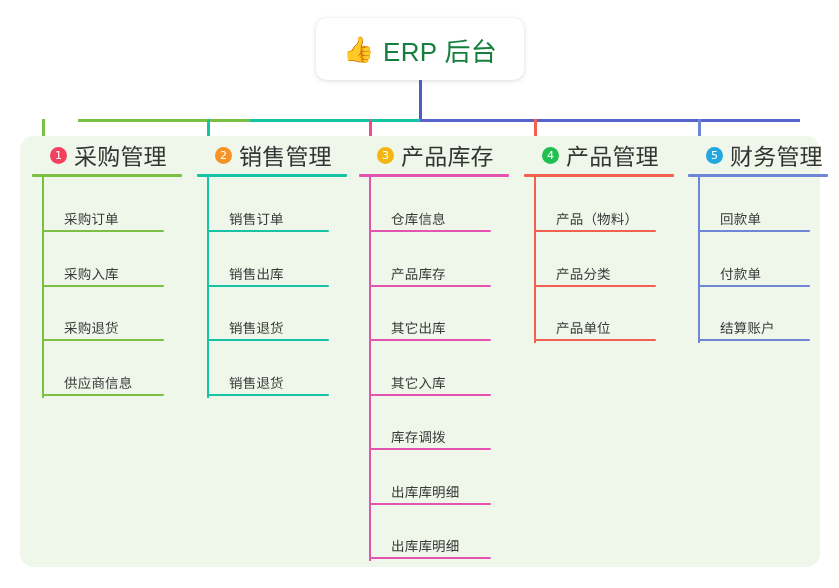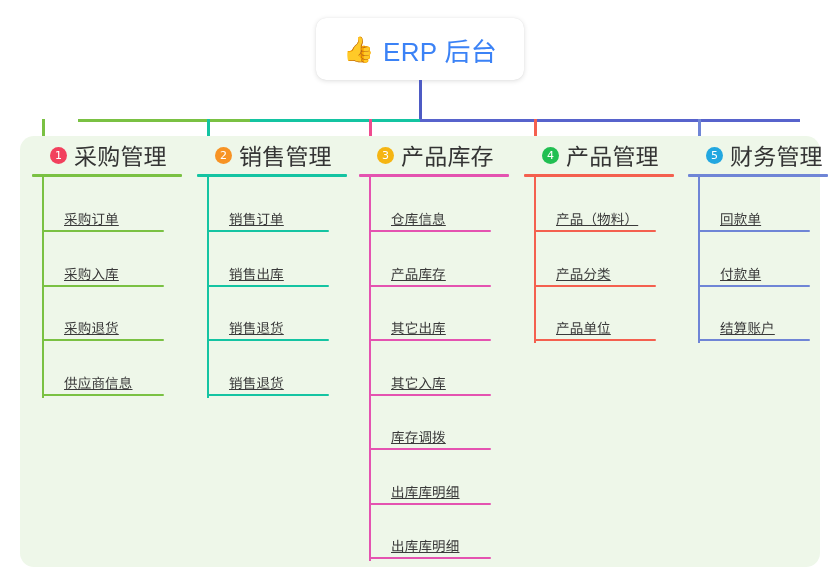--- a/index.html
+++ b/index.html
@@ -33,21 +33,21 @@
     gap: 9px;
     box-sizing: border-box;
   }
   #root-card .thumb {
     font-size: 25px;
     line-height: 1;
     display: inline-block;
   }
   #root-card .root-title {
     font-size: 26px;
-    color: #3b82f6;
+    color: #15803d;
     letter-spacing: 0.3px;
     white-space: nowrap;
   }
 
   
   .conn {
     position: absolute;
   }
 
   
@@ -111,21 +111,20 @@
     height: 0;
   }
   .leaf-label {
     position: absolute;
     left: 22px;
     bottom: 4px;
     font-size: 13.5px;
     color: #3a3a3a;
     white-space: nowrap;
     letter-spacing: 0.2px;
-    text-decoration: underline;
   }
   .leaf-rule {
     position: absolute;
     left: 0;
     bottom: 0;
     height: 2px;
     border-radius: 1px;
   }
 </style>
 </head>

